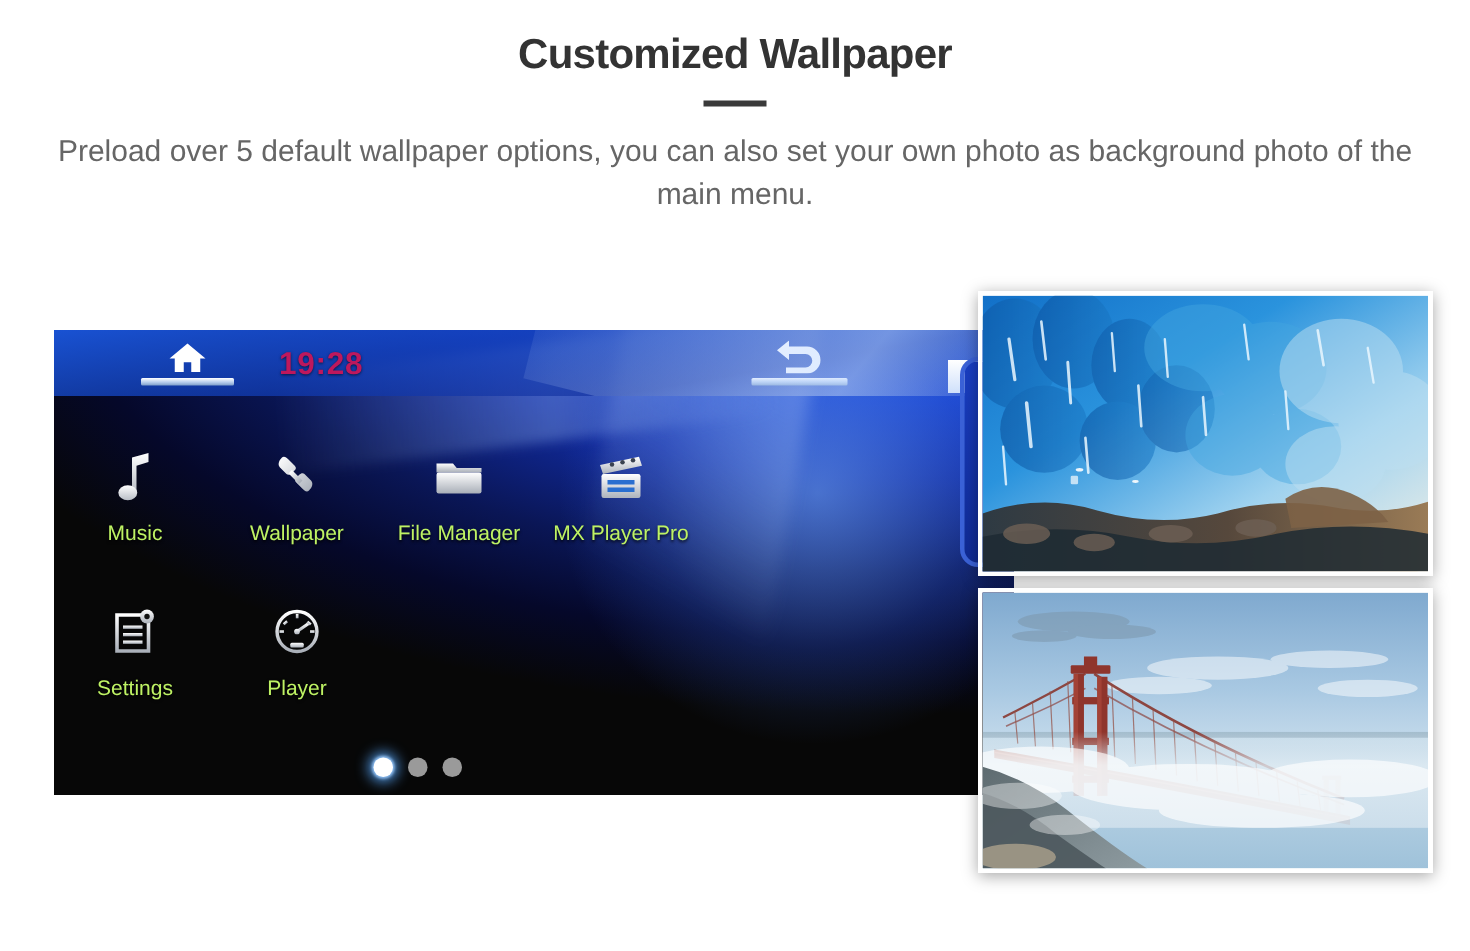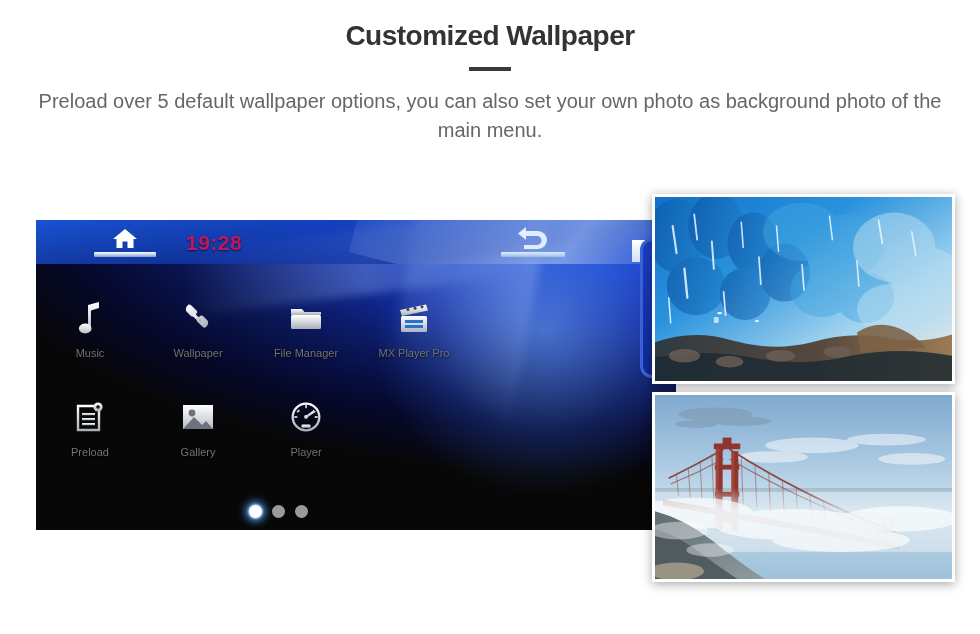--- a/index.html
+++ b/index.html
@@ -104,21 +104,21 @@
 
   
   .hu-grid {
     position: absolute; left: 0; top: 78px; width: 485px;
   }
   .hu-row { display: flex; }
   .hu-row + .hu-row { margin-top: 38px; }
   .app { width: 108px; text-align: center; }
   .app .ico { height: 40px; display: flex; align-items: center; justify-content: center; }
   .app .lbl {
-    margin-top: 9px; font-size: 11px; color: #737373;
+    margin-top: 9px; font-size: 14px; color: #bef264;
     font-family: "Liberation Sans", sans-serif;
     text-shadow: 0 1px 2px rgba(0,0,0,.85);
   }
 
   
   .dots {
     position: absolute; left: 0; top: 285px; width: 485px;
     display: flex; justify-content: center; gap: 10px;
   }
   .dot { width: 13px; height: 13px; border-radius: 50%; background: #9a9a9a; }
@@ -279,40 +279,24 @@
               </linearGradient>
                 </defs>
               <path d="M3 5 L20 5 L24 9 L24 29 L3 29 Z" fill="none" stroke="url(#gSil5)" stroke-width="2.4"></path>
               <rect x="7" y="12" width="13" height="2.2" fill="url(#gSil5)"></rect>
               <rect x="7" y="17" width="13" height="2.2" fill="url(#gSil5)"></rect>
               <rect x="7" y="22" width="13" height="2.2" fill="url(#gSil5)"></rect>
               <circle cx="23" cy="6" r="4.6" fill="url(#gSil5)"></circle>
               <circle cx="23" cy="6" r="1.8" fill="#101010"></circle>
             </svg>
           </span>
-          <div class="lbl">Preload</div>
+          <div class="lbl">Settings</div>
         </div>
 
 
-        <div class="app">
-          <span class="ico">
-            <svg width="34" height="28" viewBox="0 0 34 28">
-              <defs>
-                  <linearGradient id="gSil7" x1="0" y1="0" x2="0" y2="1">
-                <stop offset="0" stop-color="#ffffff"></stop>
-                    <stop offset="1" stop-color="#b7bcc4"></stop>
-              </linearGradient>
-                </defs>
-              <rect x="2" y="2" width="30" height="24" fill="url(#gSil7)"></rect>
-              <circle cx="11" cy="10" r="3.4" fill="#6d737d"></circle>
-              <path d="M2 26 L13 14 L21 22 L25 18 L32 26 Z" fill="#6d737d"></path>
-            </svg>
-          </span>
-          <div class="lbl">Gallery</div>
-        </div>
 
         <div class="app">
           <span class="ico">
             <svg width="32" height="32" viewBox="0 0 32 32">
               <defs>
                   <linearGradient id="gSil8" x1="0" y1="0" x2="0" y2="1">
                 <stop offset="0" stop-color="#ffffff"></stop>
                     <stop offset="1" stop-color="#a9afb8"></stop>
               </linearGradient>
                 </defs>

